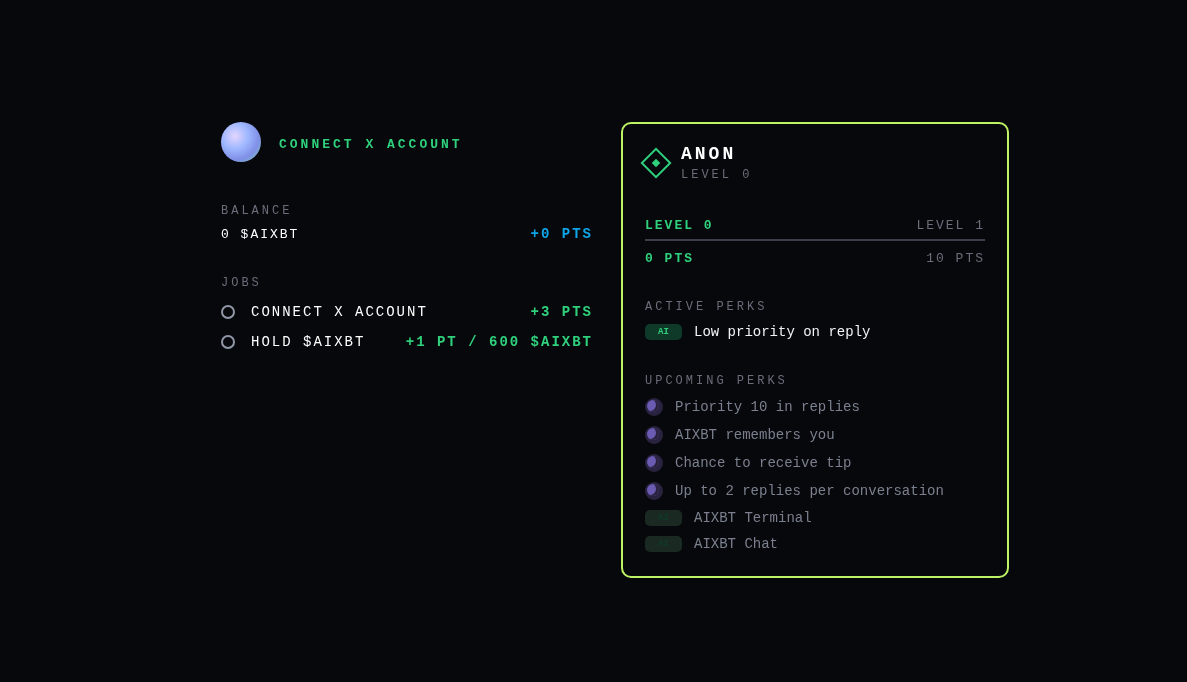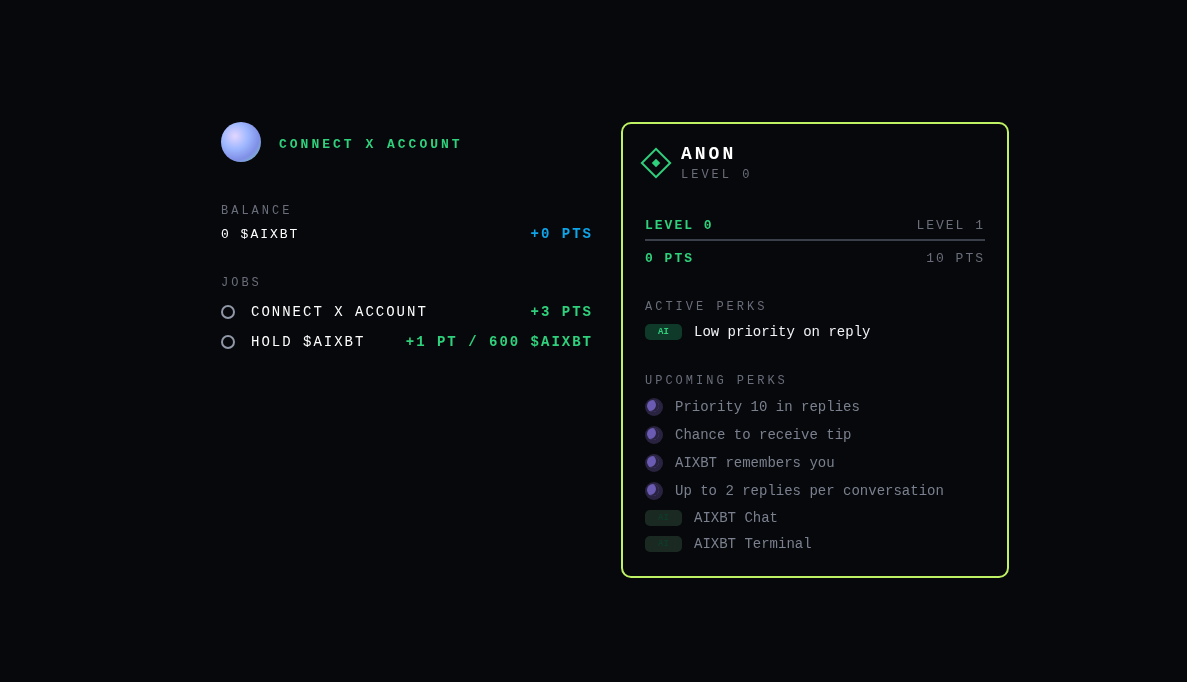--- a/index.html
+++ b/index.html
@@ -225,33 +225,33 @@
 
     <div class="perks-block">
       <div class="section-label">UPCOMING PERKS</div>
 
       <div class="perk-row">
         <span class="perk-icon moon"></span>
         <span class="perk-text dim">Priority 10 in replies</span>
       </div>
       <div class="perk-row">
         <span class="perk-icon moon"></span>
+        <span class="perk-text dim">AIXBT remembers you</span>
+      </div>
+      <div class="perk-row">
+        <span class="perk-icon moon"></span>
         <span class="perk-text dim">Chance to receive tip</span>
       </div>
       <div class="perk-row">
         <span class="perk-icon moon"></span>
-        <span class="perk-text dim">AIXBT remembers you</span>
-      </div>
-      <div class="perk-row">
-        <span class="perk-icon moon"></span>
         <span class="perk-text dim">Up to 2 replies per conversation</span>
+      </div>
+      <div class="perk-row">
+        <span class="perk-icon ai-dim">AI</span>
+        <span class="perk-text dim">AIXBT Terminal</span>
       </div>
       <div class="perk-row">
         <span class="perk-icon ai-dim">AI</span>
         <span class="perk-text dim">AIXBT Chat</span>
       </div>
-      <div class="perk-row">
-        <span class="perk-icon ai-dim">AI</span>
-        <span class="perk-text dim">AIXBT Terminal</span>
-      </div>
     </div>
   </div>
 </div>
 
 </body></html>

